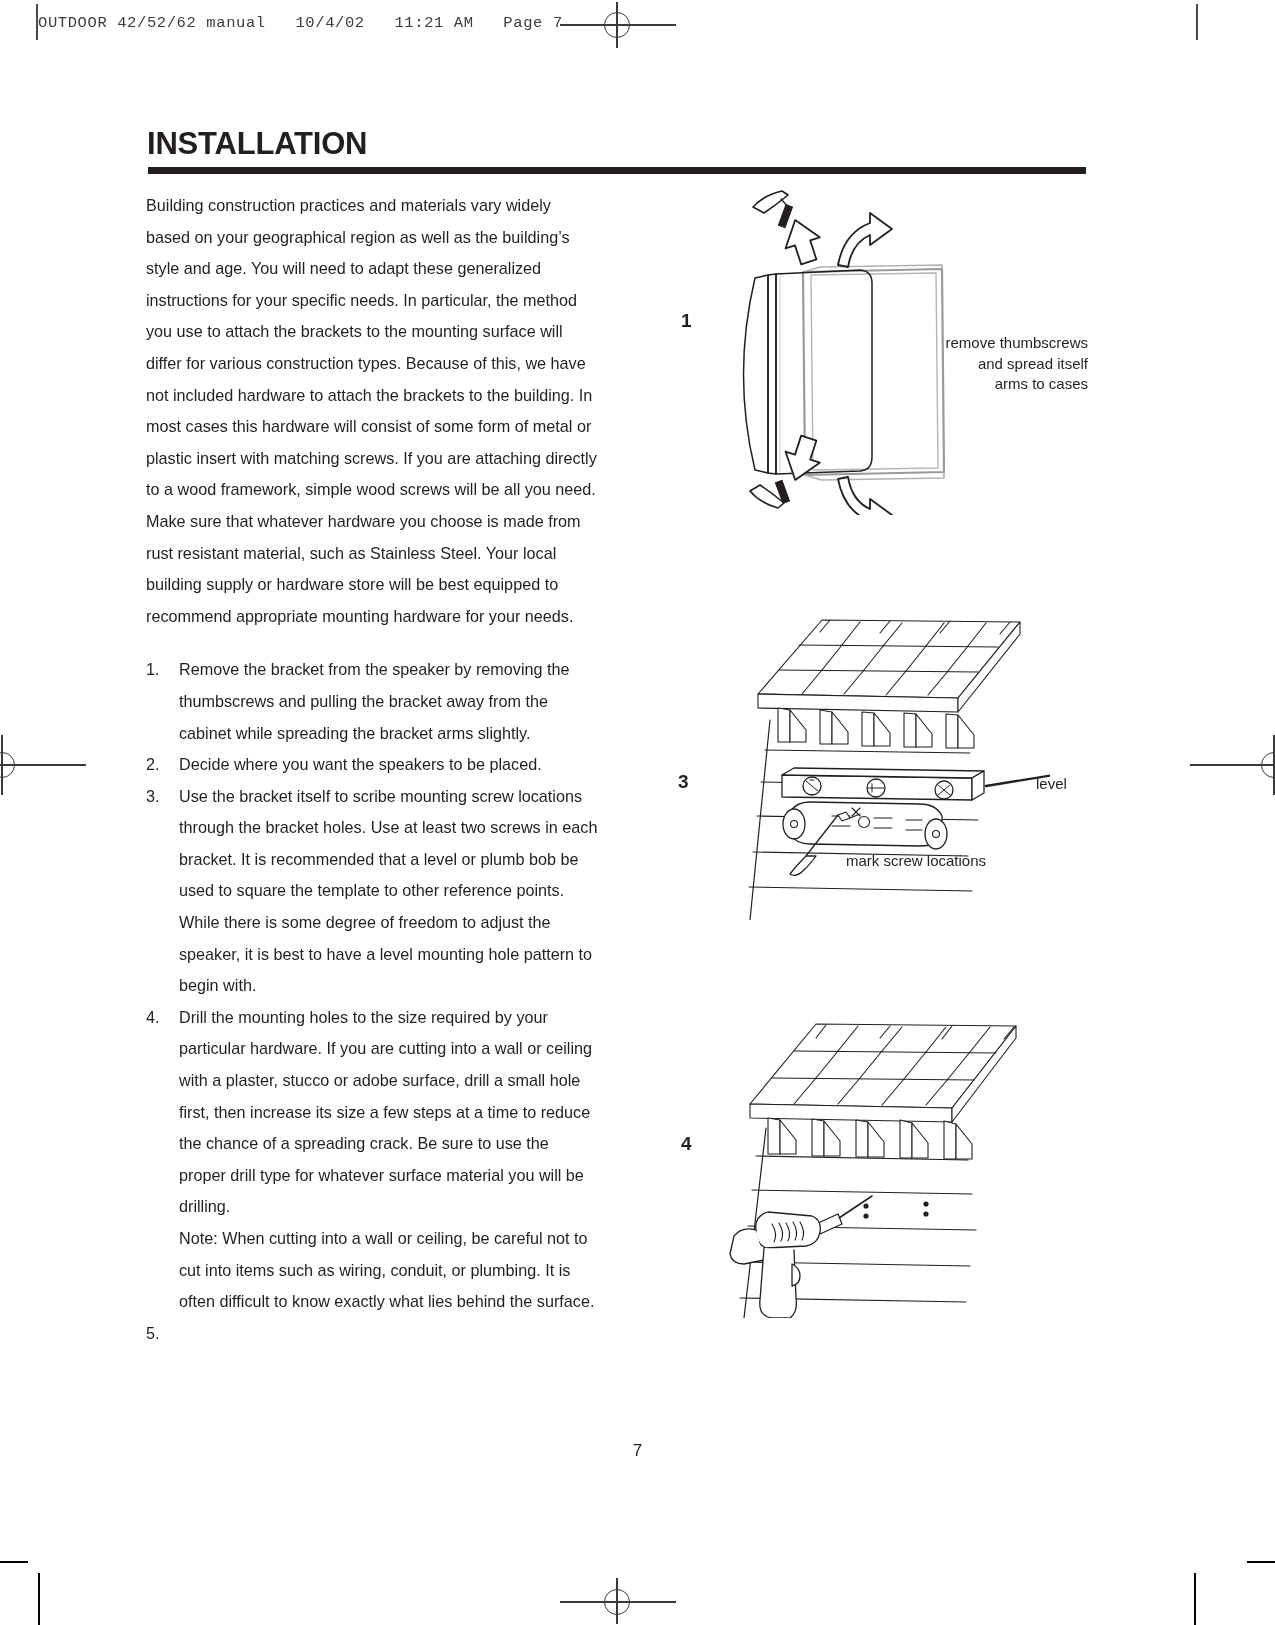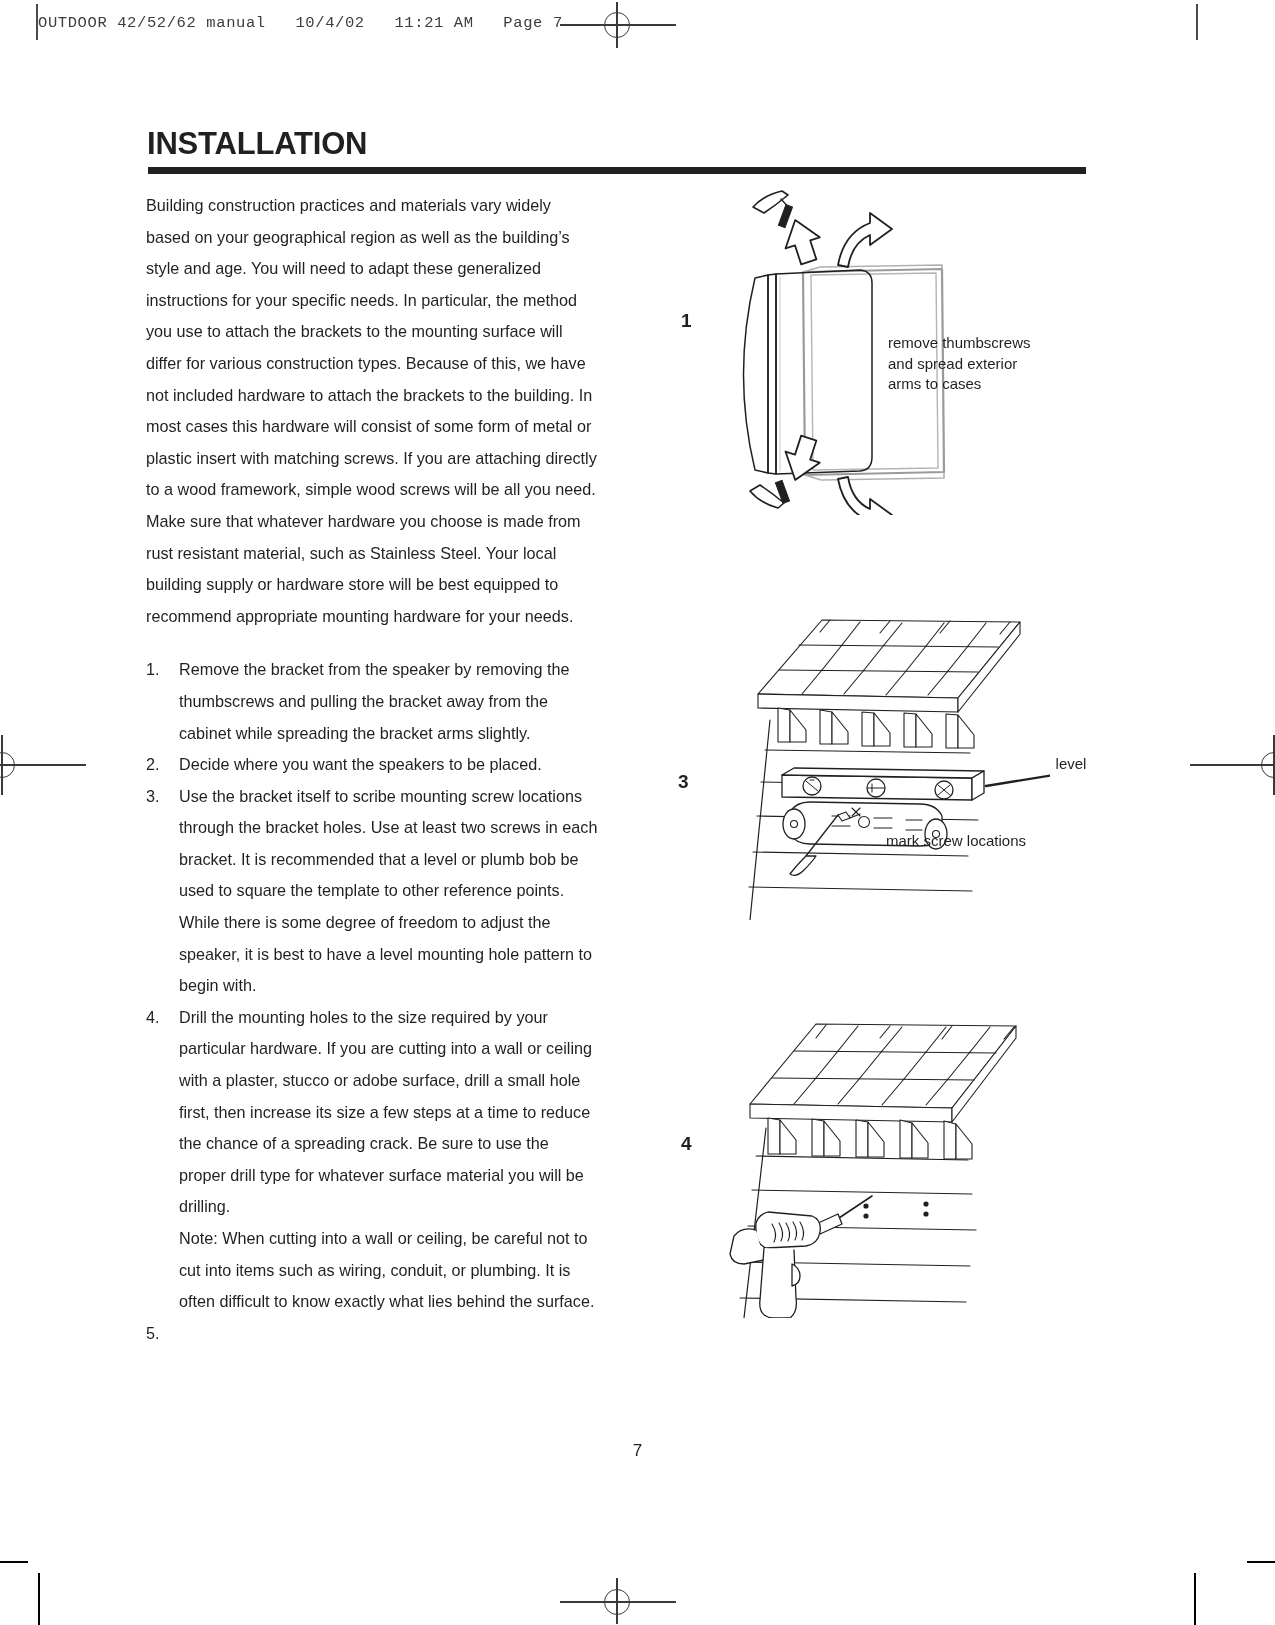--- a/index.html
+++ b/index.html
@@ -157,24 +157,25 @@
     font-size: 19px;
     font-weight: bold;
     color: #231f20;
     line-height: 1;
   }
   .fig-caption {
     position: absolute;
     font-size: 15px;
     line-height: 20.5px;
     color: #231f20;
+    text-align: right;
+  }
+  .fig-caption.left-align {
     text-align: left;
-  }
-  .fig-caption.left-align {
-    text-align: center;
+    margin-top: 20px;
   }
   .fig-svg {
     position: absolute;
     display: block;
   }
 </style>
 </head>
 <body>
 
 <div id="page">
@@ -280,21 +281,21 @@
         </g>
         <rect x="59" y="296" width="7" height="22" transform="rotate(-20 62 307)" fill="#231f20" stroke="#231f20" stroke-width="1"></rect>
 
         <path d="M 74 252 L 74 272 L 64 272 L 82 296 L 100 272 L 90 272 L 90 252 Z" transform="rotate(18 82 274)" fill="#ffffff" stroke="#231f20" stroke-width="1.8" stroke-linejoin="round"></path>
 
         <path d="M 118 294 Q 124 326 150 336 L 150 346 L 172 330 L 150 314 L 150 324 Q 132 316 128 292 Z" fill="#ffffff" stroke="#231f20" stroke-width="1.8" stroke-linejoin="round"></path>
       </svg>
 
       <div class="fig-caption" style="left:228px; top:148px; width:200px;">
         <span>remove thumbscrews</span><br>
-        <span>and spread exterior</span><br>
+        <span>and spread itself</span><br>
         <span>arms to cases</span>
       </div>
     </div>
 
     <div class="figure" style="left:660px; top:590px; width:440px; height:330px;">
       <div class="fig-number" style="left:18px; top:182px;">3</div>
 
       <svg class="fig-svg" style="left:50px; top:0px;" width="340" height="330" viewBox="0 0 340 330">
         <g fill="none" stroke="#231f20" stroke-width="1.1" stroke-linejoin="round" stroke-linecap="round">
 

